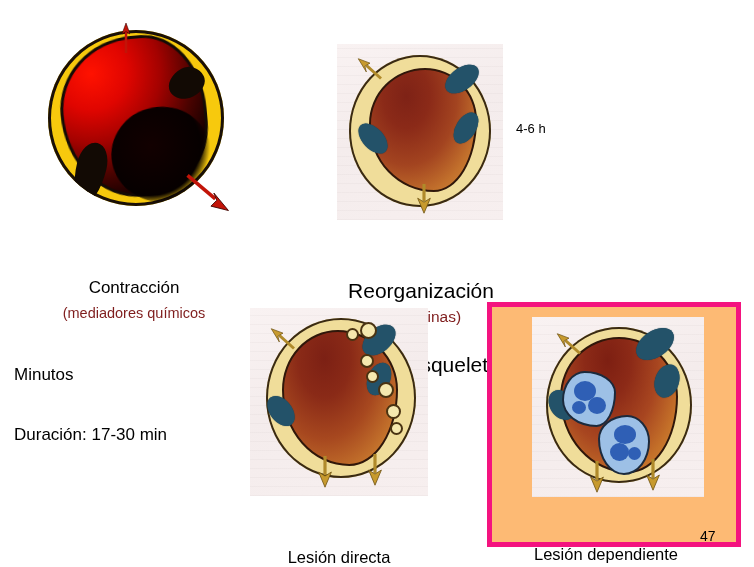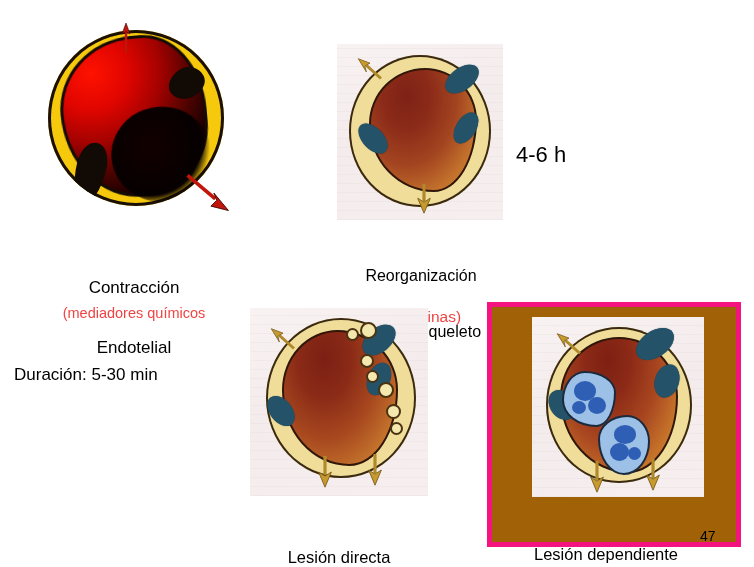--- a/index.html
+++ b/index.html
@@ -24,21 +24,21 @@
 
   
   .txt {
     position: absolute;
     color: #000000;
     line-height: 1.18;
     white-space: pre;
   }
   .txt.center { text-align: center; }
   .txt.left   { text-align: left; }
-  .pink { color: #ef4444; }
+  .pink { color: #7f1d1d; }
 
   
   .figure {
     position: absolute;
   }
   .fig-inner {
     position: absolute;
     inset: 0;
   }
 
@@ -181,21 +181,21 @@
   .f3 .a1 { left: 20px; top: 20px; width: 26px; height: 22px; }
   .f3 .a2 { left: 66px; top: 148px; width: 18px; height: 32px; }
   .f3 .a3 { left: 116px; top: 146px; width: 18px; height: 32px; }
 
   
   .box {
     position: absolute;
     left: 487px; top: 302px;
     width: 254px; height: 245px;
     border: 5px solid #f4137f;
-    background: #a16207;
+    background: #fdba74;
     box-sizing: border-box;
   }
   .f4 { left: 40px; top: 10px; width: 172px; height: 180px; }
   .f4 .ring {
     left: 14px; top: 10px; width: 146px; height: 156px;
   }
   .f4 .lum {
     left: 28px; top: 20px; width: 114px; height: 132px;
     background: radial-gradient(ellipse at 40% 16%, #7d1f12 0%, #8c2a17 24%, #a84620 52%, #c47029 76%, #d4933d 100%);
     border-radius: 50% 50% 42% 58% / 44% 44% 56% 56%;
@@ -250,51 +250,51 @@
       </svg>
       <svg class="arrow-dr" viewBox="0 0 60 52">
         <path d="M2 2 L40 34" stroke="#c21408" stroke-width="5" fill="none"></path>
         <path d="M58 50 L34 44 L42 36 L38 26 Z" fill="#c21408" stroke="#3a0400" stroke-width="1.2"></path>
       </svg>
     </div>
   </div>
 
   <div class="txt center" style="left:36px; top:238px; width:196px; font-size:17px;">
     <div>Contracción</div>
-    <div>Endotelial</div>
   </div>
   <div class="txt center pink" style="left:16px; top:271px; width:236px; font-size:14.5px;">
     <div>(mediadores químicos</div>
   </div>
   <div class="txt left" style="left:14px; top:325px; font-size:17px;">
-    <div>Duración: 5-30 min</div>
+    <div>Minutos</div>
+    <div>Duración: 17-30 min</div>
   </div>
 
   <div class="photo f2">
     <div class="paper"></div>
     <div class="ring"></div>
     <div class="lum"></div>
     <div class="nucleus n1"></div>
     <div class="nucleus n2"></div>
     <div class="nucleus n3"></div>
     <svg class="gold-arrow a1" viewBox="0 0 34 30">
       <path d="M32 28 L12 10" stroke="#b08a2a" stroke-width="4" fill="none"></path>
       <path d="M1 1 L17 7 L10 11 L12 19 Z" fill="#c79a2e" stroke="#6d5212" stroke-width="1"></path>
     </svg>
     <svg class="gold-arrow a2" viewBox="0 0 22 38">
       <path d="M11 0 L11 22" stroke="#b08a2a" stroke-width="4" fill="none"></path>
       <path d="M11 37 L3 18 L11 23 L19 18 Z" fill="#c79a2e" stroke="#6d5212" stroke-width="1"></path>
     </svg>
   </div>
 
-  <div class="txt left" style="left:516px; top:90px; font-size:22px;">
+  <div class="txt left" style="left:516px; top:90px; font-size:13px;">
     <div>4-6 h</div>
   </div>
 
-  <div class="txt center" style="left:330px; top:229px; width:182px; font-size:16px;text-align:center;">
+  <div class="txt center" style="left:330px; top:229px; width:182px; font-size:21px;text-align:center;">
     <div>Reorganización</div>
     <div>del citoesqueleto</div>
   </div>
   <div class="txt center pink" style="left:330px; top:271px; width:182px; font-size:15.5px;">
     <div>(citoquinas)</div>
   </div>
 
   <div class="photo f3">
     <div class="paper"></div>
     <div class="ring"></div>

